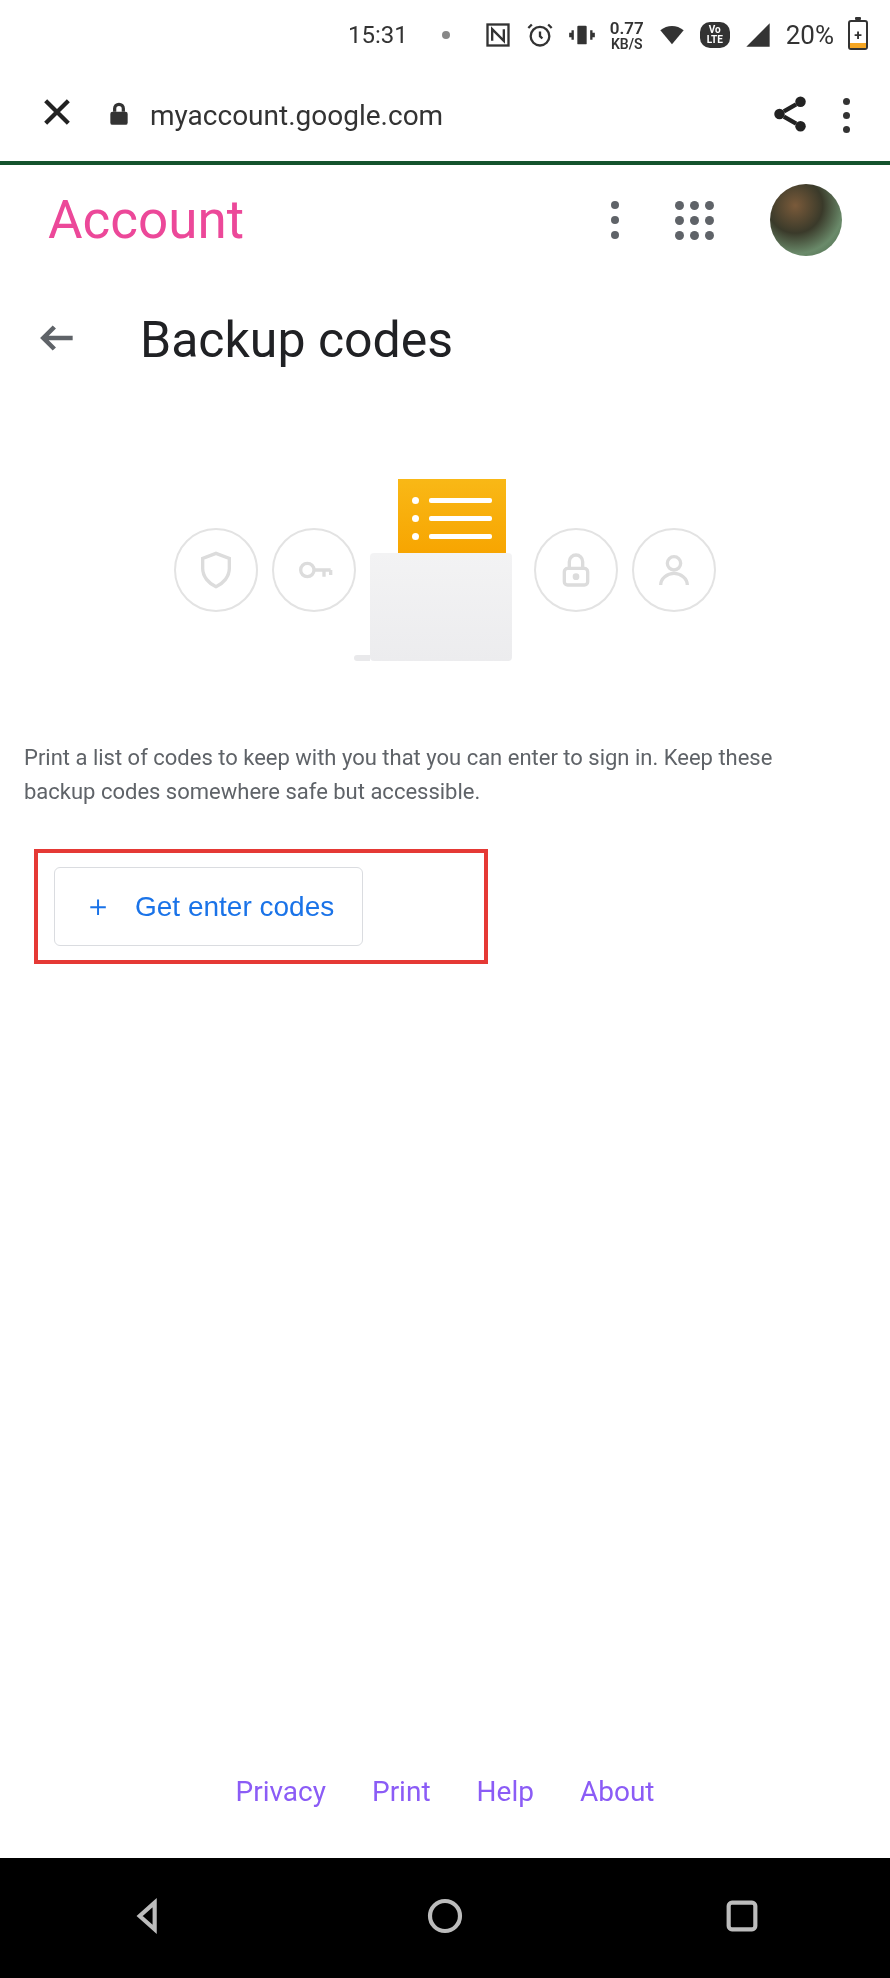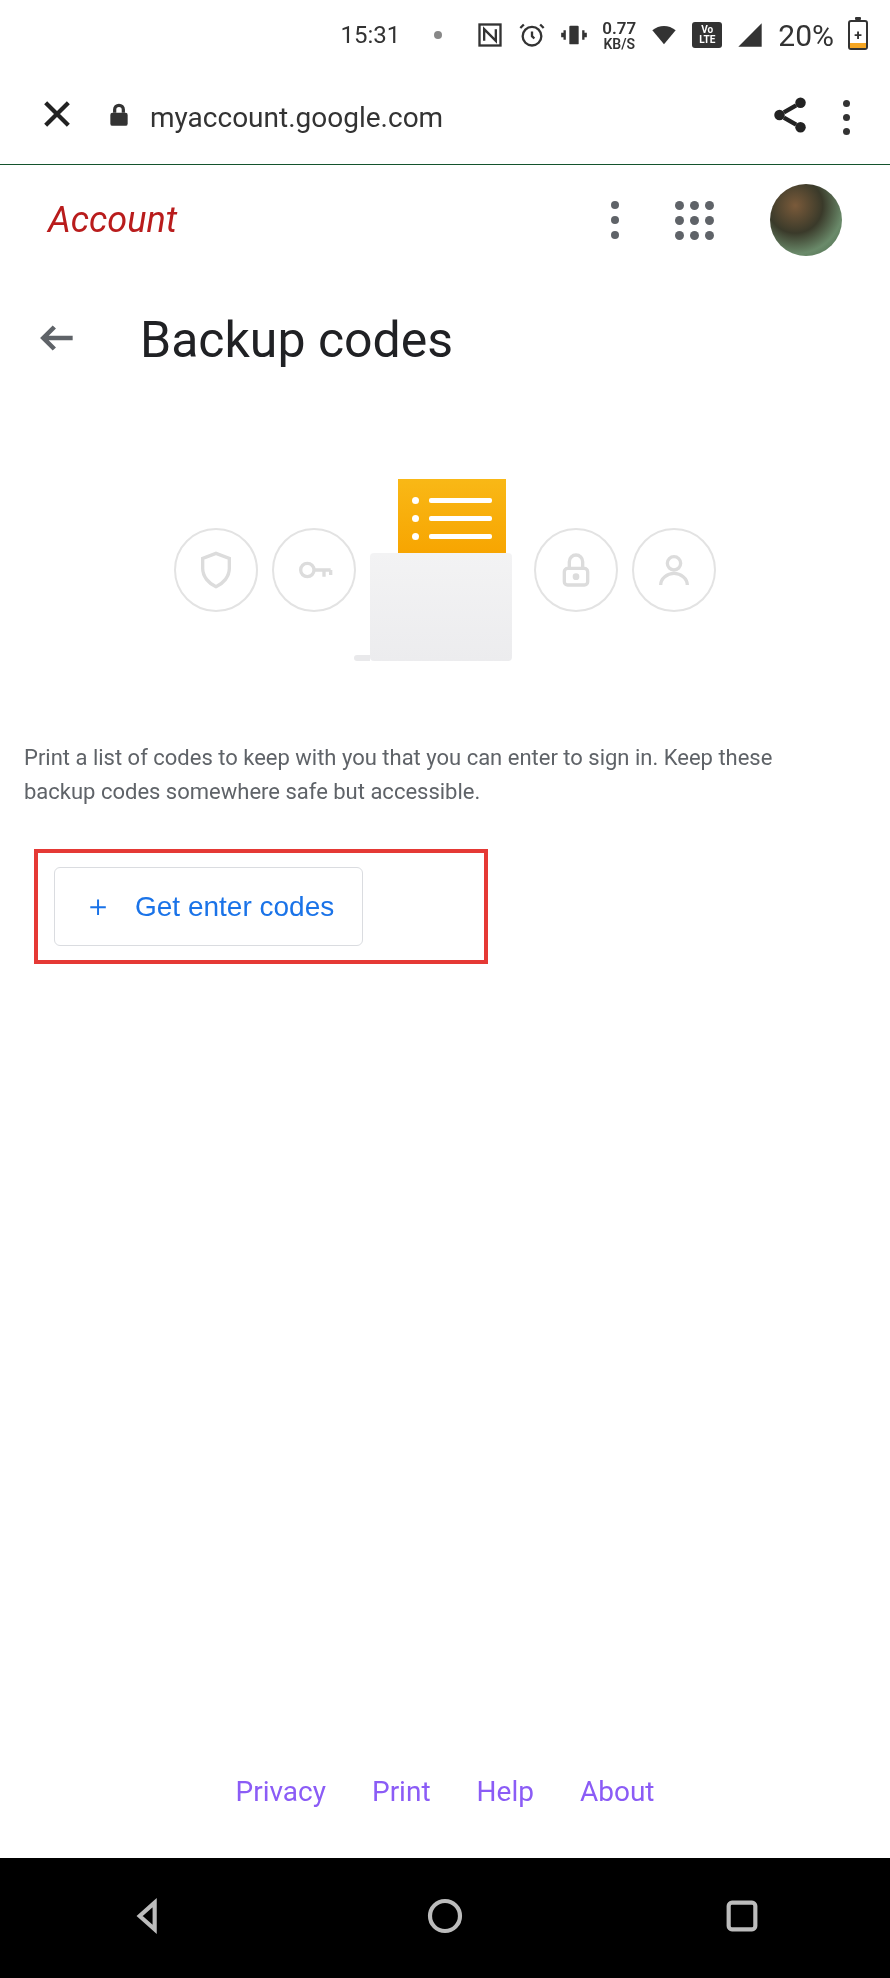--- a/index.html
+++ b/index.html
@@ -5,38 +5,38 @@
   * { margin: 0; padding: 0; box-sizing: border-box; }
   body { width: 890px; height: 1978px; font-family: -apple-system, BlinkMacSystemFont, "Segoe UI", Roboto, Arial, sans-serif; background: #fff; display: flex; flex-direction: column; }
   
   
   .status-bar { height: 70px; display: flex; align-items: center; justify-content: flex-end; padding: 0 22px; gap: 14px; font-size: 24px; color: #333; }
   .status-bar .time { margin-right: 20px; font-weight: 400; }
   .status-bar .dot { width: 8px; height: 8px; background: #888; border-radius: 50%; margin-right: 20px; }
   .status-bar svg, .status-bar .ic { width: 28px; height: 28px; }
   .kbs { font-size: 14px; line-height: 1; text-align: center; font-weight: 600; }
   .kbs .top { font-size: 17px; }
-  .lte-badge { width: 30px; height: 26px; background: #333; color: #fff; font-size: 10px; font-weight: bold; display: flex; flex-direction: column; align-items: center; justify-content: center; border-radius: 3px; line-height: 1; }
+  .lte-badge { width: 30px; height: 26px; background: #333; color: #fff; font-size: 10px; font-weight: bold; display: flex; flex-direction: column; align-items: center; justify-content: center; border-radius: 10px; line-height: 1; }
   .batt-ic { width: 20px; height: 30px; border: 2px solid #333; border-radius: 3px; position: relative; display: flex; align-items: flex-end; }
   .batt-ic::before { content: ""; position: absolute; top: -5px; left: 5px; right: 5px; height: 3px; background: #333; border-radius: 1px; }
   .batt-ic .fill { width: 100%; height: 20%; background: #f5a623; }
   .batt-ic .plus { position: absolute; inset: 0; display: flex; align-items: center; justify-content: center; font-size: 14px; font-weight: bold; color: #333; }
 
   
-  .browser-bar { height: 95px; display: flex; align-items: center; padding: 0 40px; gap: 32px; border-bottom: 1px solid #14532d; }
+  .browser-bar { height: 95px; display: flex; align-items: center; padding: 0 40px; gap: 32px; border-bottom: 4px solid #14532d; }
   .browser-bar .close { font-size: 40px; font-weight: bold; color: #222; }
   .browser-bar .url-wrap { display: flex; align-items: center; gap: 18px; flex: 1; }
   .browser-bar .url { font-size: 28px; color: #333; }
   .share-ic svg { width: 42px; height: 42px; }
   .menu-dots { display: flex; flex-direction: column; gap: 7px; }
   .menu-dots span { width: 7px; height: 7px; background: #333; border-radius: 50%; }
 
   
   .app-header { height: 110px; display: flex; align-items: center; padding: 0 48px; gap: 26px; }
-  .app-header .title { font-size: 36px; color: #b91c1c; font-weight: 400; flex: 1; font-style: italic; }
+  .app-header .title { font-size: 53px; color: #ec4899; font-weight: 400; flex: 1; }
   .app-header .vdots { display: flex; flex-direction: column; gap: 7px; margin-right: 30px; }
   .app-header .vdots span { width: 8px; height: 8px; background: #5f6368; border-radius: 50%; }
   .apps-grid { display: grid; grid-template-columns: repeat(3, 9px); grid-template-rows: repeat(3, 9px); gap: 6px; margin-right: 30px; }
   .apps-grid span { background: #5f6368; border-radius: 50%; }
   .avatar { width: 72px; height: 72px; border-radius: 50%; background: radial-gradient(circle at 35% 30%, #7a5a3a 0%, #3a3a2a 40%, #6a8a6a 70%, #4a6a4a 100%); }
 
   
   .page-heading { display: flex; align-items: center; gap: 36px; padding: 36px 36px 20px 36px; }
   .page-heading .back { color: #5f6368; }
   .page-heading .back svg { width: 44px; height: 44px; }
@@ -108,21 +108,21 @@
   </span>
   <span class="lte-badge">
     <span>Vo</span>
     <span>LTE</span>
   </span>
   <span class="ic">
     <svg viewBox="0 0 24 24" fill="#333">
         <path d="M2 22L22 2v20H2z"></path>
       </svg>
   </span>
-  <span style="font-size:30px;">20%</span>
+  <span style="font-size:26px;">20%</span>
   <span class="batt-ic">
     <span class="fill"></span>
       <span class="plus">+</span>
   </span>
 </div>
 
 <div class="browser-bar">
   <span class="close">
     <svg width="34" height="34" viewBox="0 0 24 24" stroke="#222" stroke-width="3">
         <path d="M4 4l16 16M20 4L4 20"></path>

